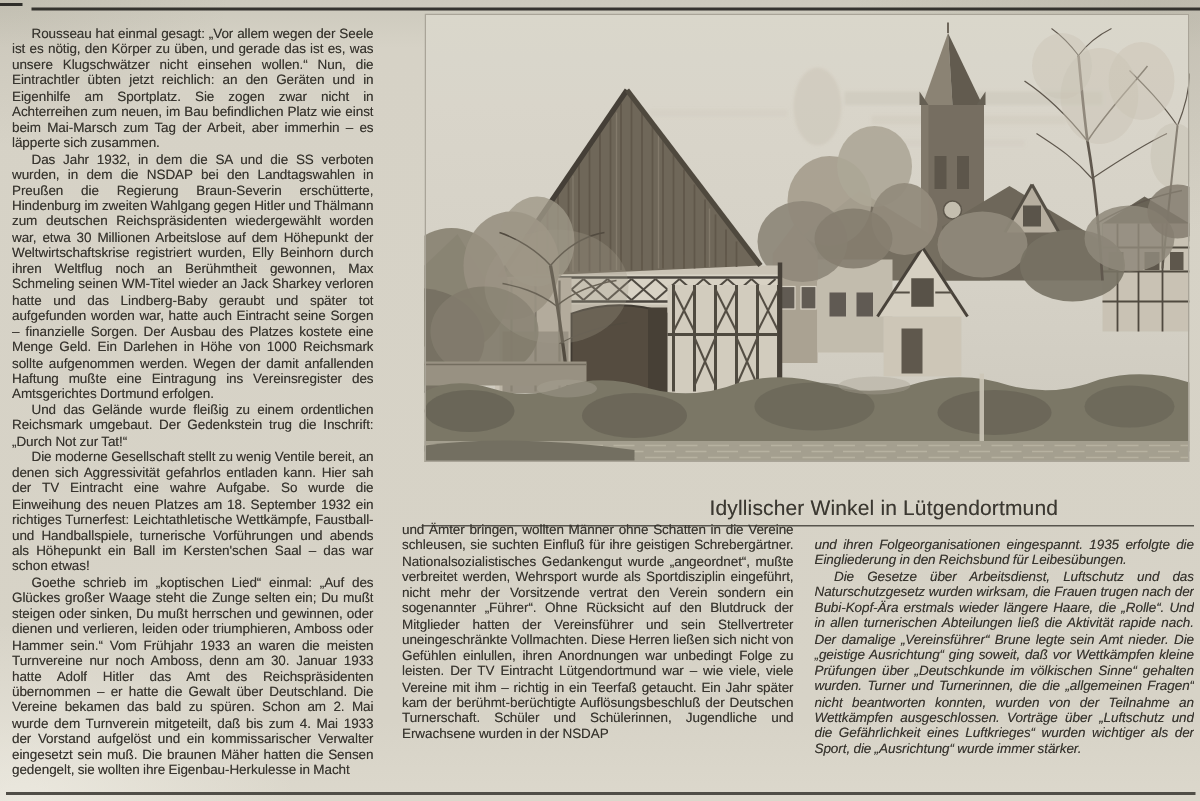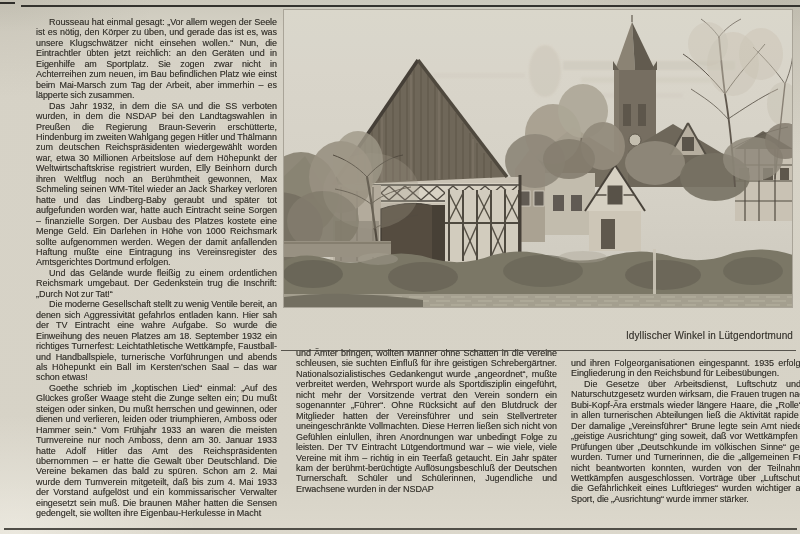--- a/index.html
+++ b/index.html
@@ -14,32 +14,31 @@
   }
   .rule{position:absolute;background:#3a3833;}
   #top-dash{left:0;top:2px;width:15px;height:2.4px;background:#2f2e2a;}
   #top-rule{left:21px;top:5px;width:779px;height:1.8px;background:#34332e;}
   #caption-rule{left:281px;top:350px;width:515px;height:1.2px;background:#57544d;}
   #bottom-rule{left:4px;top:528px;width:793px;height:1.6px;background:#504e47;}
   .col{
     position:absolute;color:#37342e;font-size:9px;line-height:10.45px;
     text-align:justify;letter-spacing:-0.05px;word-spacing:-0.2px;overflow:hidden;
     text-shadow:0 0 0.4px rgba(55,52,46,0.55);
-    margin-left:28px;
   }
   .col .par{margin:0;padding:0;}
   .col .par.indent{text-indent:13px;}
   #col-left{left:8px;top:17px;width:241px;height:511px;}
   #col-middle{left:268px;top:348px;width:261px;height:168px;}
-  #col-right{left:543px;top:358px;width:253px;height:168px;}
+  #col-right{left:543px;top:358px;width:253px;height:168px;font-style:italic;}
   #photo{position:absolute;left:283px;top:9px;width:510px;height:299px;}
   #photo svg{display:block;width:100%;height:100%;}
   #photo-caption{
-    position:absolute;top:330px;right:7px;width:320px;text-align:right;
-    font-size:10px;color:#3b3831;letter-spacing:0.1px;
+    position:absolute;top:330px;right:7px;width:320px;text-align:left;
+    font-size:14px;color:#3b3831;letter-spacing:0.1px;
     text-shadow:0 0 0.4px rgba(59,56,49,0.5);
   }
 </style>
 </head>
 <body>
 
 <div class="page">
 
   <div id="top-dash" class="rule"></div>
   <div id="top-rule" class="rule"></div>

